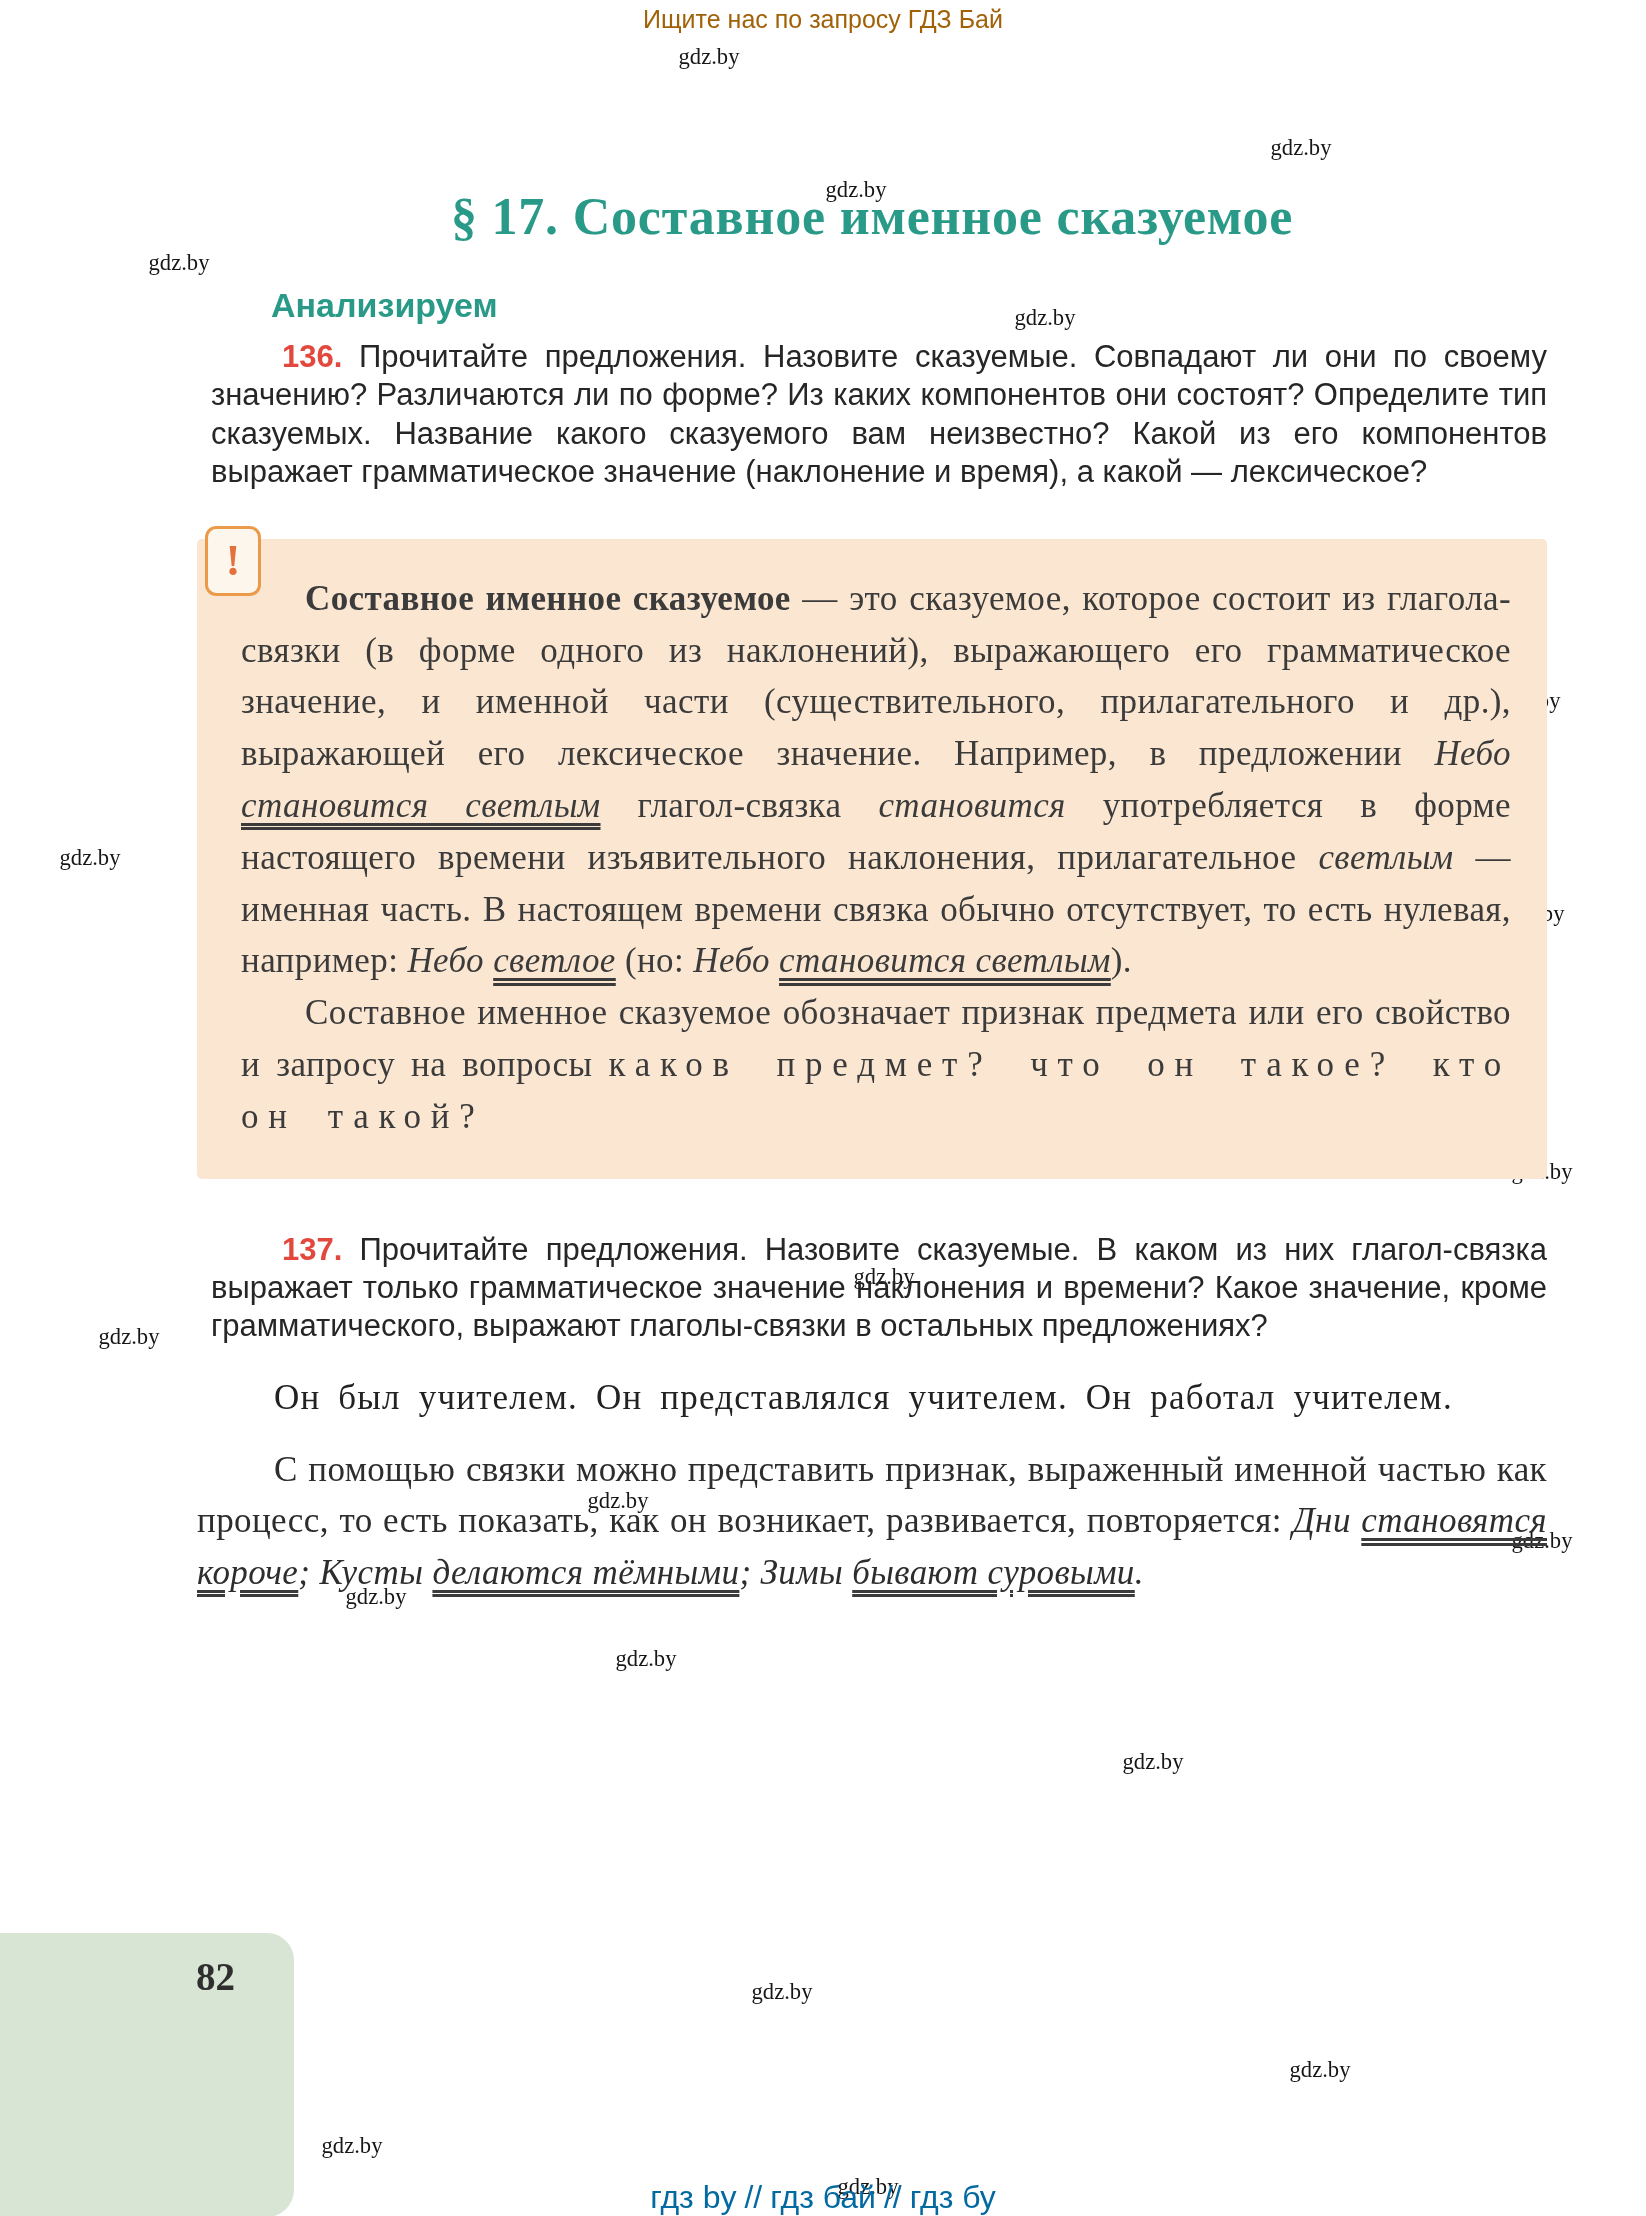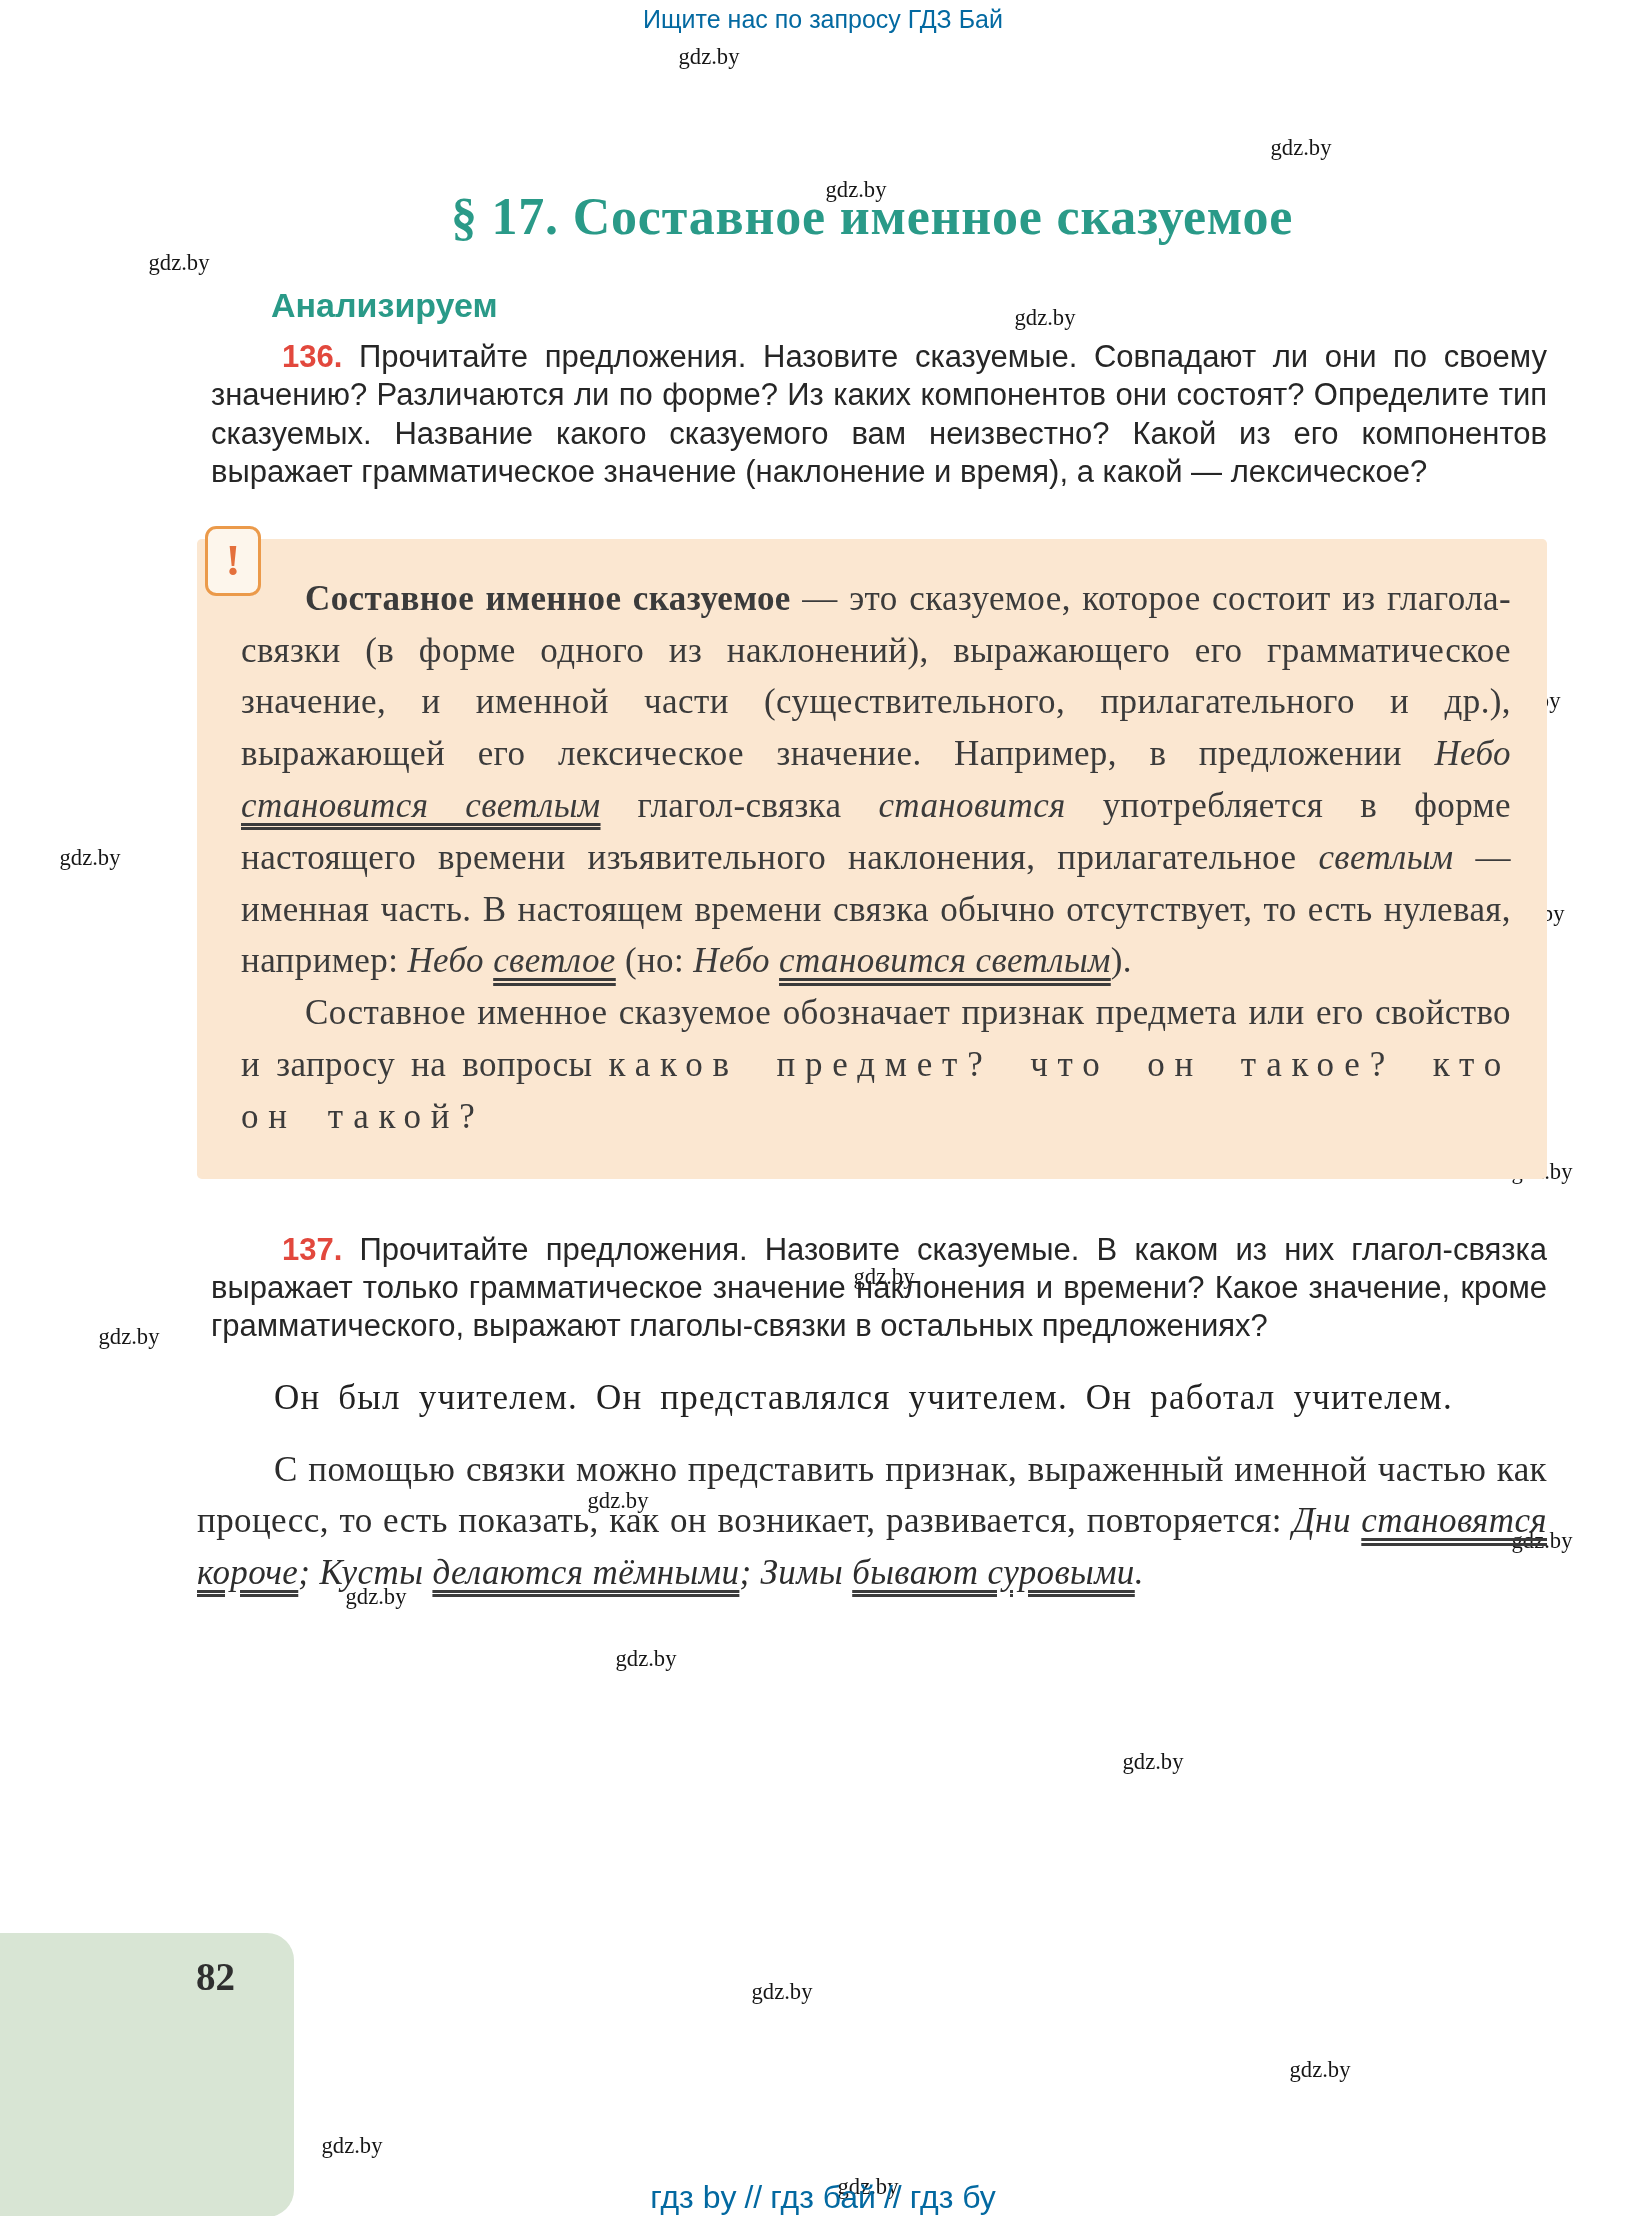--- a/index.html
+++ b/index.html
@@ -21,21 +21,21 @@
   #wm11{left:763px;top:1114px;}#wm12{left:1542px;top:1159px;}
   #wm13{left:884px;top:1264px;}#wm14{left:129px;top:1324px;}
   #wm15{left:618px;top:1488px;}#wm16{left:1542px;top:1528px;}
   #wm17{left:376px;top:1584px;}#wm18{left:646px;top:1646px;}
   #wm19{left:1153px;top:1749px;}#wm20{left:782px;top:1979px;}
   #wm21{left:1320px;top:2057px;}#wm22{left:352px;top:2133px;}
   #wm23{left:868px;top:2174px;}
 
   #promo{
     position:absolute;left:823px;top:4.8px;transform:translateX(-50%);
-    color:#0369a1;font-size:25px;white-space:nowrap;
+    color:#a16207;font-size:25px;white-space:nowrap;
   }
 
   #content{position:absolute;left:197px;top:0;width:1350px;}
 
   #page-title{
     margin:187px 0 0 0;text-align:center;
     font-family:"Liberation Serif",serif;font-weight:bold;
     font-size:52px;color:#2a9a88;letter-spacing:0.8px;
   }
 

